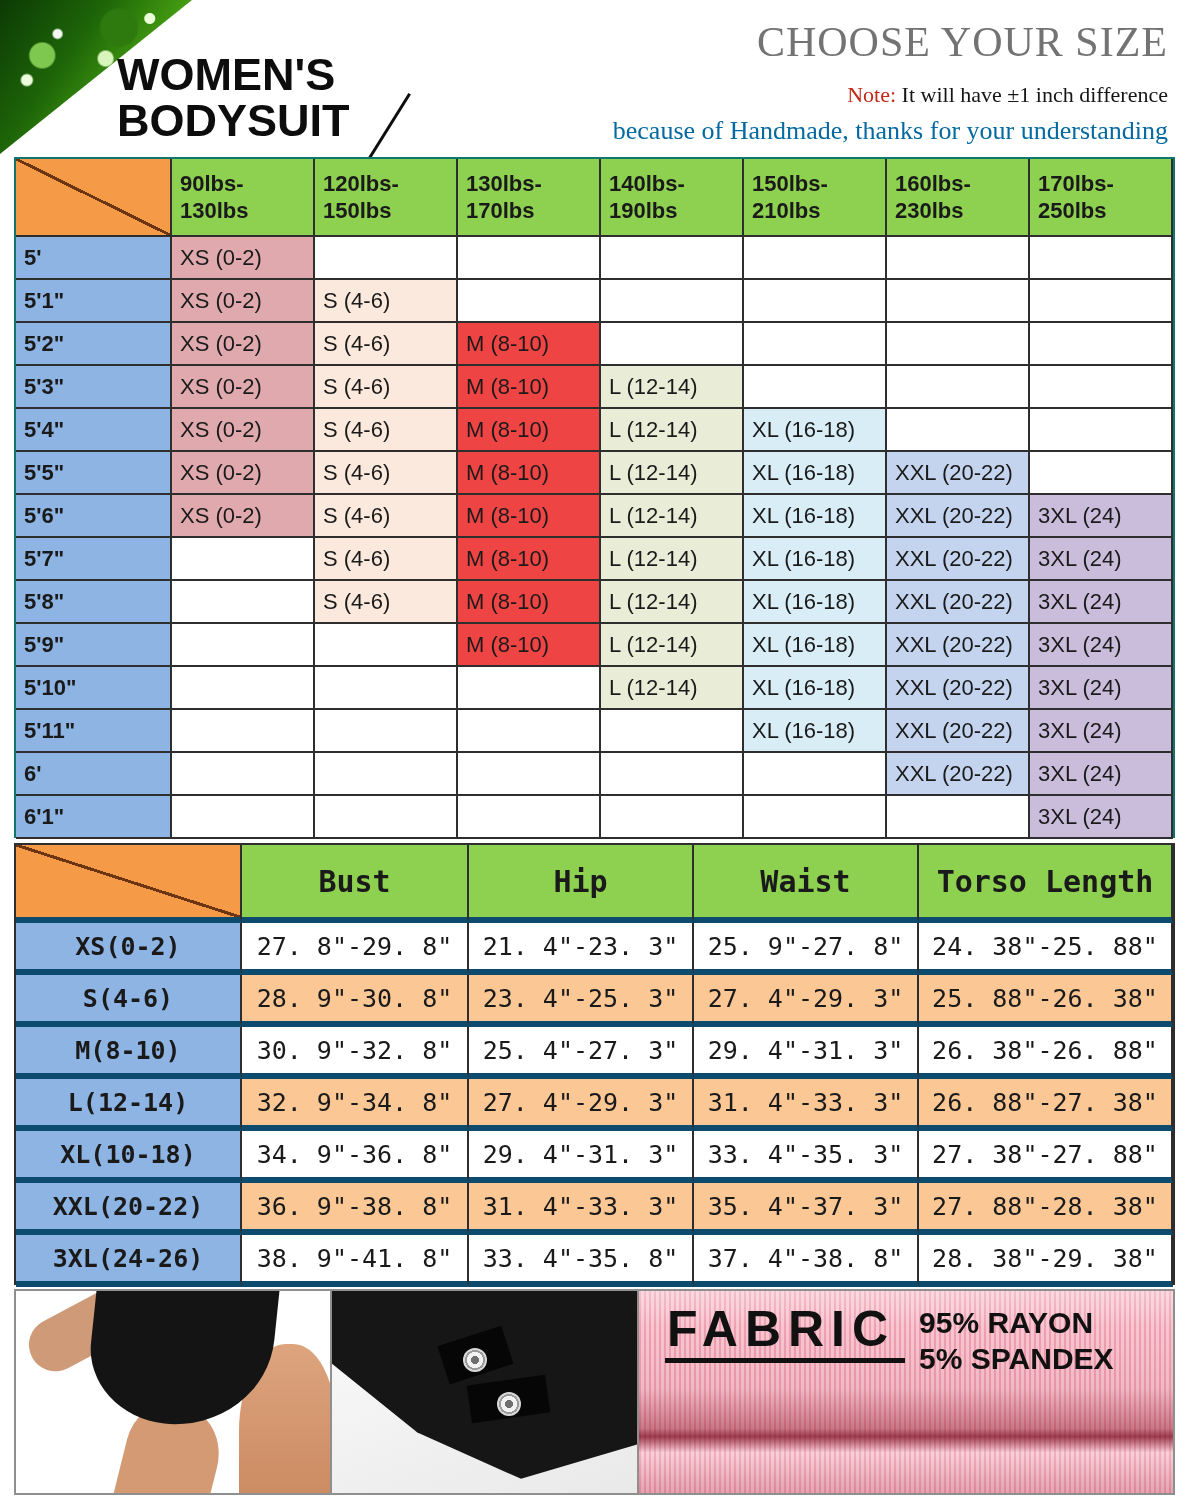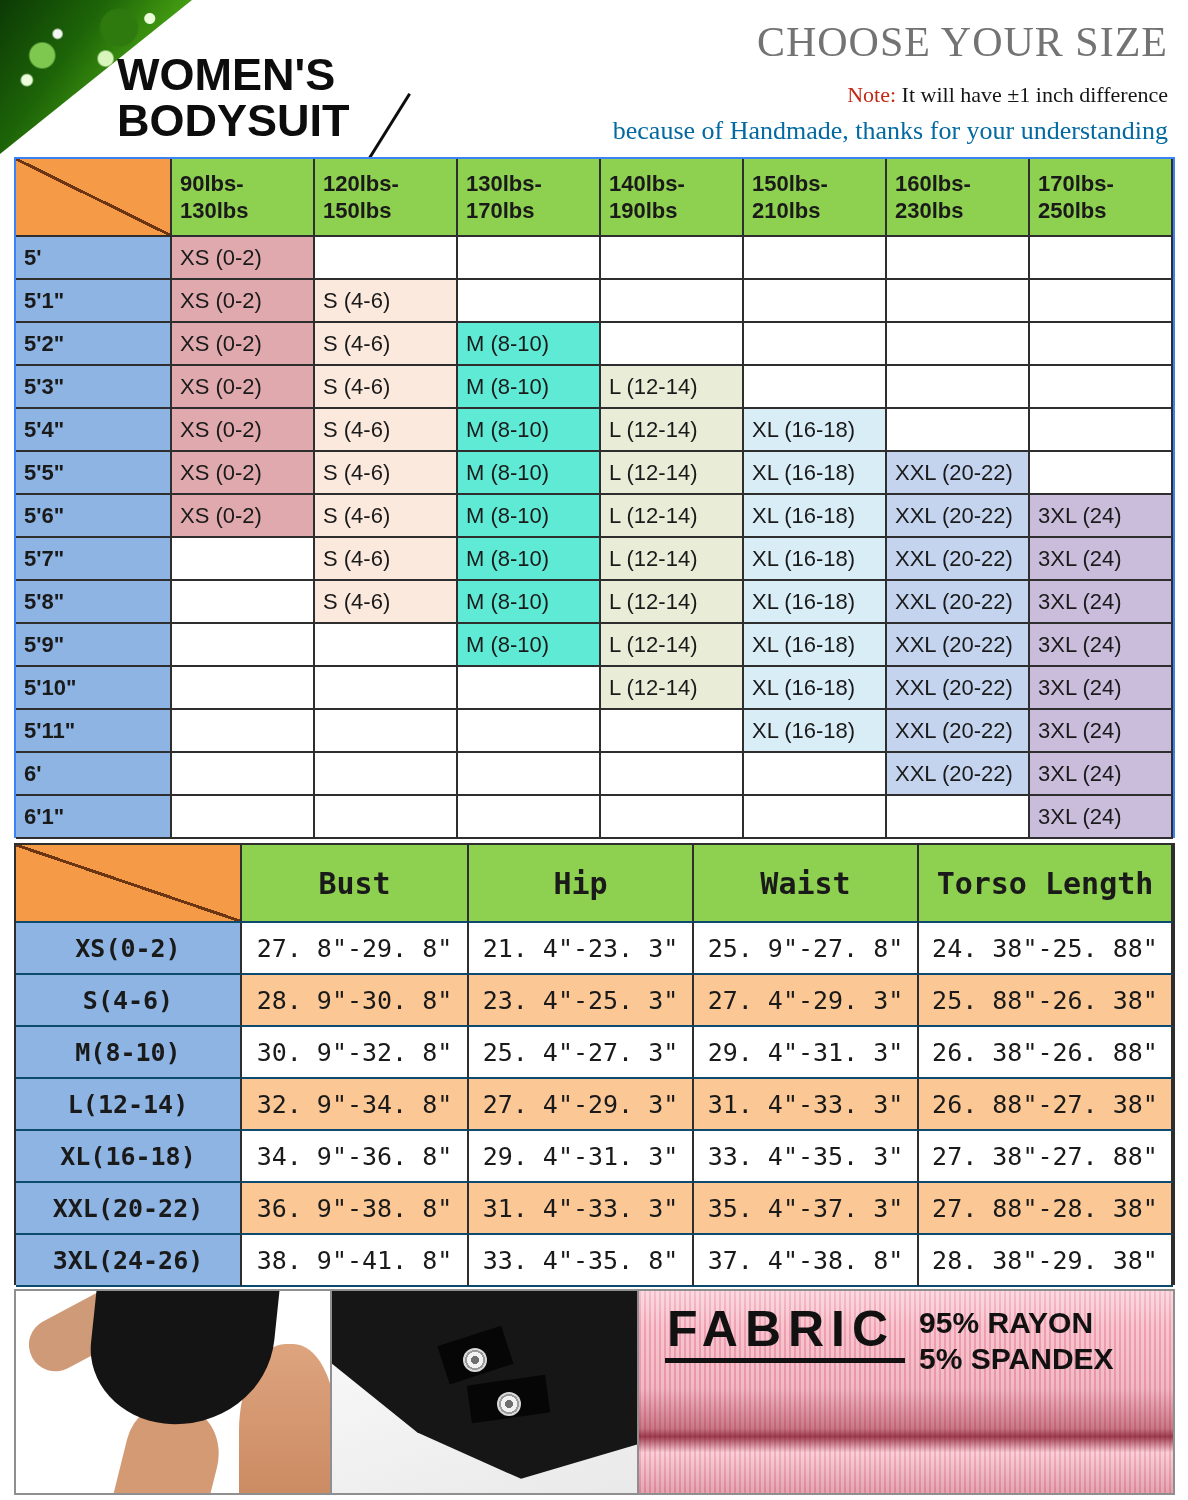--- a/index.html
+++ b/index.html
@@ -27,45 +27,45 @@
   .note1{position:absolute;right:20px;top:82px;font-family:"Liberation Serif",serif;
     font-size:22px;color:#151515;white-space:nowrap;}
   .note1 .nlabel{color:#c32817;}
   .note2{position:absolute;right:20px;top:116px;font-family:"Liberation Serif",serif;
     font-size:26px;color:#0369a1;white-space:nowrap;}
 
   
   #size-grid{position:absolute;left:14px;top:157px;width:1161px;height:681px;
     display:grid;grid-template-columns:156px repeat(7,1fr);
     grid-template-rows:78px repeat(14,43px);
-    border:2px solid #3b82f6;box-sizing:border-box;font-size:22px;}
+    border:2px solid #0f766e;box-sizing:border-box;font-size:22px;}
   #size-grid .cell{border-right:2px solid #2e2e2e;border-bottom:2px solid #2e2e2e;
     box-sizing:border-box;display:flex;align-items:center;padding-left:8px;
     white-space:pre-line;line-height:1.25;overflow:hidden;}
   .corner{background-color:#f59a47;
     background-image:linear-gradient(to top right,rgba(0,0,0,0) calc(50% - 1.5px),
       #6b3413 calc(50% - 1.5px) calc(50% + 1.5px),rgba(0,0,0,0) calc(50% + 1.5px));}
   .th{background:#8ed04f;font-weight:bold;}
   .rowlabel{background:#8db4e2;font-weight:bold;}
   .c-xs{background:#dfa9ae;}
   .c-s{background:#fbe9dd;}
-  .c-m{background:#5eead4;}
+  .c-m{background:#ef4444;}
   .c-l{background:#e9ecd7;}
   .c-xl{background:#d9edf6;}
   .c-xxl{background:#c4d4ee;}
   .c-3xl{background:#cabddb;}
   .c-empty{background:#ffffff;}
 
   
   #measure-grid{position:absolute;left:14px;top:843px;width:1161px;height:442px;
     display:grid;grid-template-columns:226px 227px 225px 225px 1fr;
     grid-template-rows:78px repeat(7,52px);
     border:2px solid #2e2e2e;box-sizing:border-box;
     font-family:"DejaVu Sans Mono",monospace;font-size:25px;}
-  #measure-grid .cell{border-right:2px solid #2e2e2e;border-bottom:2px solid #0c4a6e;
+  #measure-grid .cell{border-right:2px solid #2e2e2e;border-bottom:6px solid #0c4a6e;
     box-sizing:border-box;display:flex;align-items:center;justify-content:center;
     text-align:center;overflow:hidden;}
   #measure-grid .th{font-size:30px;}
   #measure-grid .rowlabel{font-weight:bold;font-size:25px;}
   .m-white{background:#ffffff;}
   .m-peach{background:#fbc795;}
 
   
   .strip{position:absolute;left:14px;top:1289px;width:1161px;height:206px;display:flex;align-items:center;}
   .panel{position:relative;height:100%;box-sizing:border-box;border:2px solid #8f8f8f;
@@ -273,21 +273,21 @@
       <div class="cell rowlabel">M(8-10)</div>
       <div class="cell m-white">30. 9"-32. 8"</div>
       <div class="cell m-white">25. 4"-27. 3"</div>
       <div class="cell m-white">29. 4"-31. 3"</div>
       <div class="cell m-white">26. 38"-26. 88"</div>
       <div class="cell rowlabel">L(12-14)</div>
       <div class="cell m-peach">32. 9"-34. 8"</div>
       <div class="cell m-peach">27. 4"-29. 3"</div>
       <div class="cell m-peach">31. 4"-33. 3"</div>
       <div class="cell m-peach">26. 88"-27. 38"</div>
-      <div class="cell rowlabel">XL(16-18)</div>
+      <div class="cell rowlabel">XL(10-18)</div>
       <div class="cell m-white">34. 9"-36. 8"</div>
       <div class="cell m-white">29. 4"-31. 3"</div>
       <div class="cell m-white">33. 4"-35. 3"</div>
       <div class="cell m-white">27. 38"-27. 88"</div>
       <div class="cell rowlabel">XXL(20-22)</div>
       <div class="cell m-peach">36. 9"-38. 8"</div>
       <div class="cell m-peach">31. 4"-33. 3"</div>
       <div class="cell m-peach">35. 4"-37. 3"</div>
       <div class="cell m-peach">27. 88"-28. 38"</div>
       <div class="cell rowlabel">3XL(24-26)</div>

